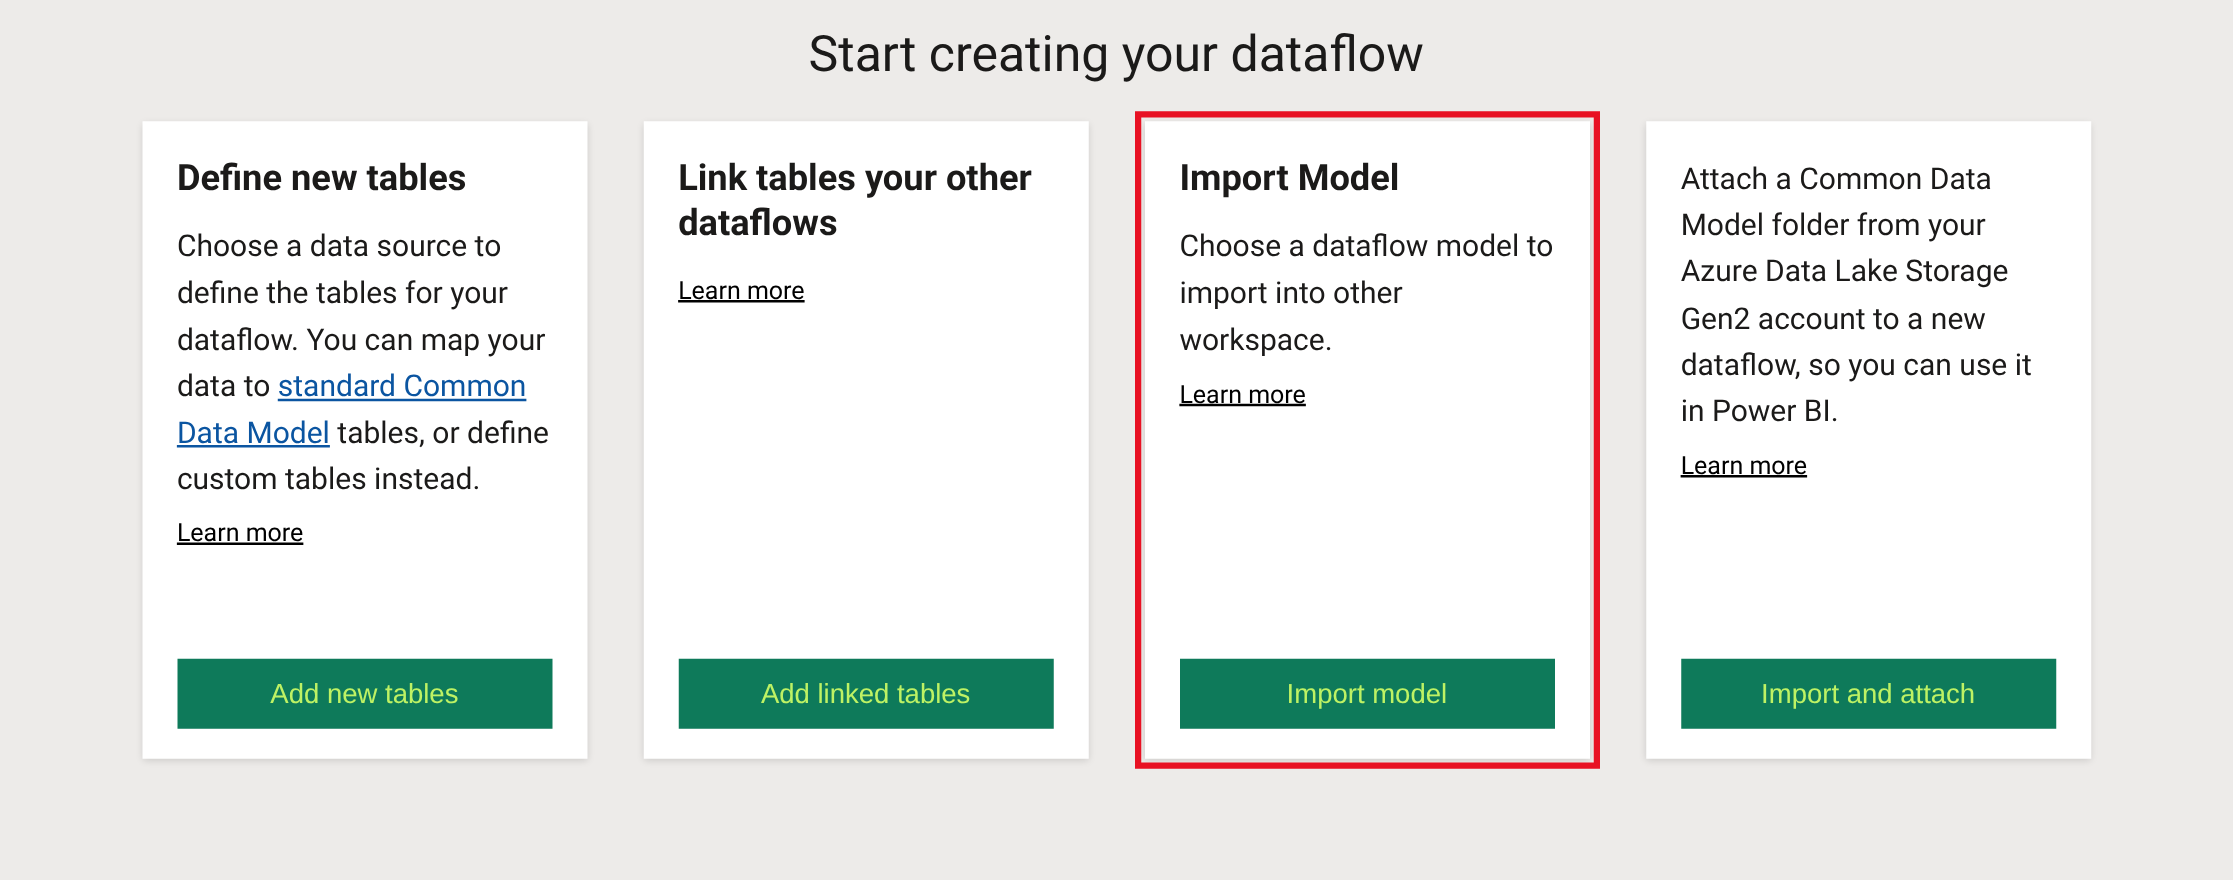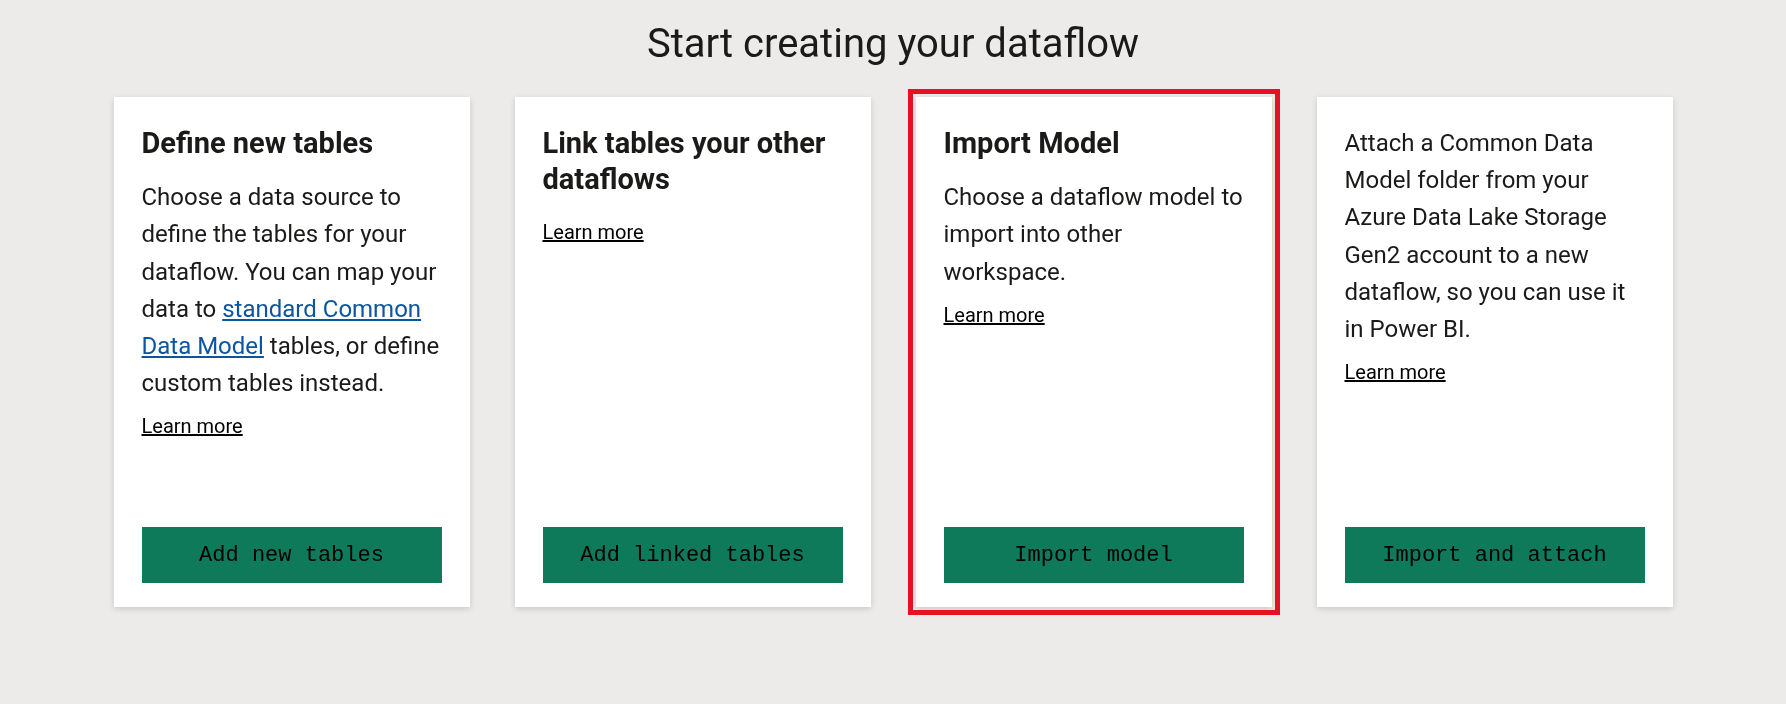--- a/index.html
+++ b/index.html
@@ -73,29 +73,29 @@
       cursor: pointer;
       margin-top: 4px;
       display: inline-block;
       width: fit-content;
     }
     .spacer {
       flex: 1;
     }
     .action-button {
       background: #0e7a5a;
-      color: #000000;
+      color: #bef264;
       border: none;
       font-size: 22px;
       font-weight: 400;
       height: 56px;
       width: 100%;
       cursor: pointer;
       margin-top: 20px;
-      font-family: Liberation Mono, monospace;
+      font-family: Liberation Sans, sans-serif;
     }
   </style>
 </head>
 <body>
 
 <h1 class="page-title">Start creating your dataflow</h1>
 
 <div class="cards-row">
 
   <div class="card">

